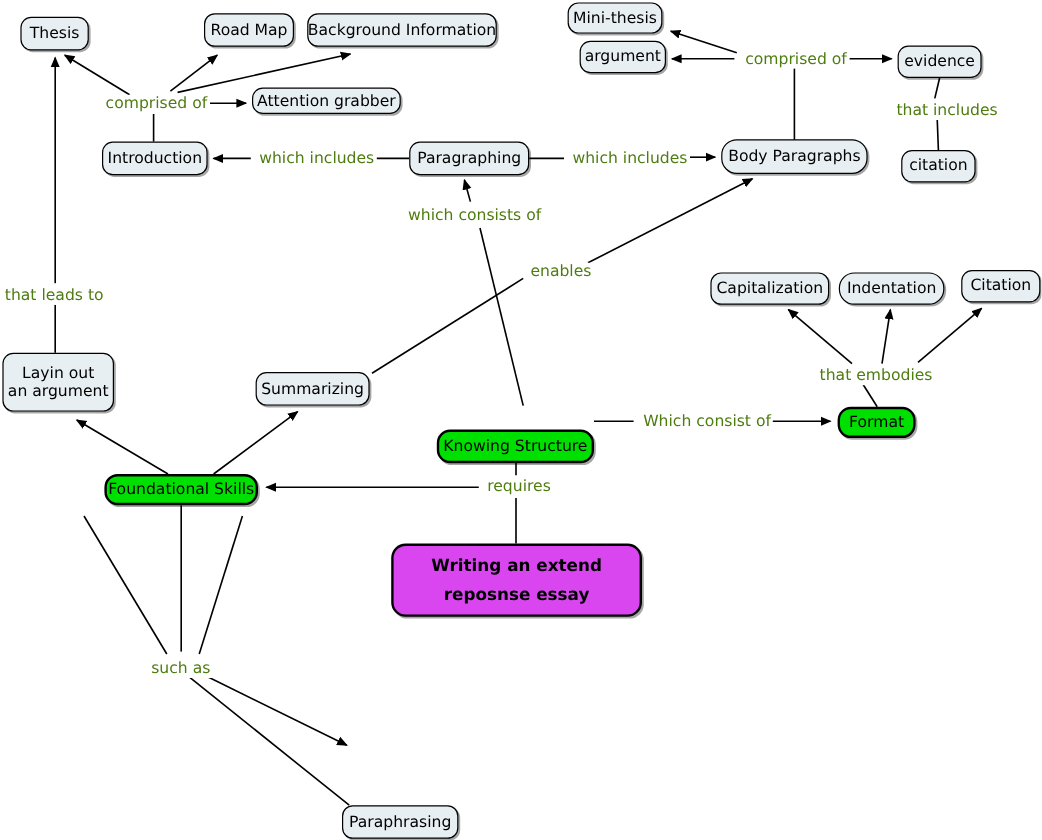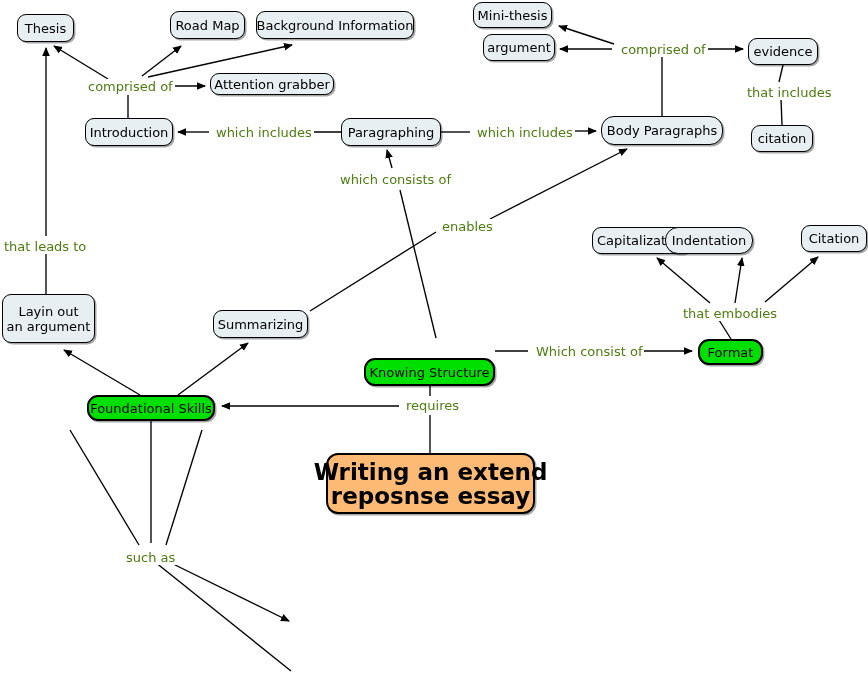--- a/index.html
+++ b/index.html
@@ -44,25 +44,25 @@
   .node.plain {
     background: #e8eff2;
   }
   .node.green {
     background: #00e000;
     border: 2px solid #000000;
     border-radius: 11px;
     font-weight: normal;
   }
   .node.yellow {
-    background: #fdba74;
+    background: #d946ef;
     border: 2px solid #000000;
     border-radius: 12px;
     font-weight: bold;
-    font-size: 23px;
+    font-size: 14px;
     line-height: 24px;
   }
   .link-label {
     position: absolute;
     font-size: 13px;
     line-height: 15px;
     color: #4d7c0f;
     background: #ffffff;
     white-space: pre;
     padding: 0 2px;
@@ -151,39 +151,40 @@
   <div class="node plain" style="left:473px;top:2px;width:79px;height:26px;">Mini-thesis</div>
 
   <div class="node plain" style="left:483px;top:34px;width:72px;height:27px;">argument</div>
 
   <div class="node plain" style="left:748px;top:38px;width:70px;height:27px;">evidence</div>
 
   <div class="node plain" style="left:751px;top:125px;width:62px;height:27px;">citation</div>
 
   <div class="node plain" style="left:592px;top:227px;width:99px;height:27px;">Capitalization</div>
 
-  <div class="node plain" style="left:665px;top:227px;width:88px;height:27px;border-radius:13px;">Indentation</div>
+  <div class="node plain" style="left:699px;top:227px;width:88px;height:27px;border-radius:13px;">Indentation</div>
 
   <div class="node plain" style="left:801px;top:225px;width:66px;height:27px;">Citation</div>
 
   <div class="node green" style="left:698px;top:339px;width:65px;height:26px;">Format</div>
 
   <div class="node green" style="left:364px;top:338px;width:131px;height:28px;margin-top:20px;">Knowing Structure</div>
 
   <div class="node plain" style="left:213px;top:310px;width:95px;height:28px;">Summarizing</div>
 
   <div class="node plain" style="left:2px;top:294px;width:93px;height:49px;">Layin out
 an argument</div>
 
   <div class="node green" style="left:87px;top:395px;width:128px;height:26px;">Foundational Skills</div>
 
   <div class="node yellow" style="left:326px;top:453px;width:209px;height:61px;">Writing an extend
 reposnse essay</div>
 
 
+  <div class="node plain" style="left:285px;top:671px;width:97px;height:28px;">Paraphrasing</div>
 
   <div class="link-label" style="left:86px;top:79px;">comprised of</div>
 
   <div class="link-label" style="left:214px;top:125px;">which includes</div>
 
   <div class="link-label" style="left:475px;top:125px;">which includes</div>
 
   <div class="link-label" style="left:619px;top:42px;">comprised of</div>
 
   <div class="link-label" style="left:745px;top:85px;">that includes</div>

